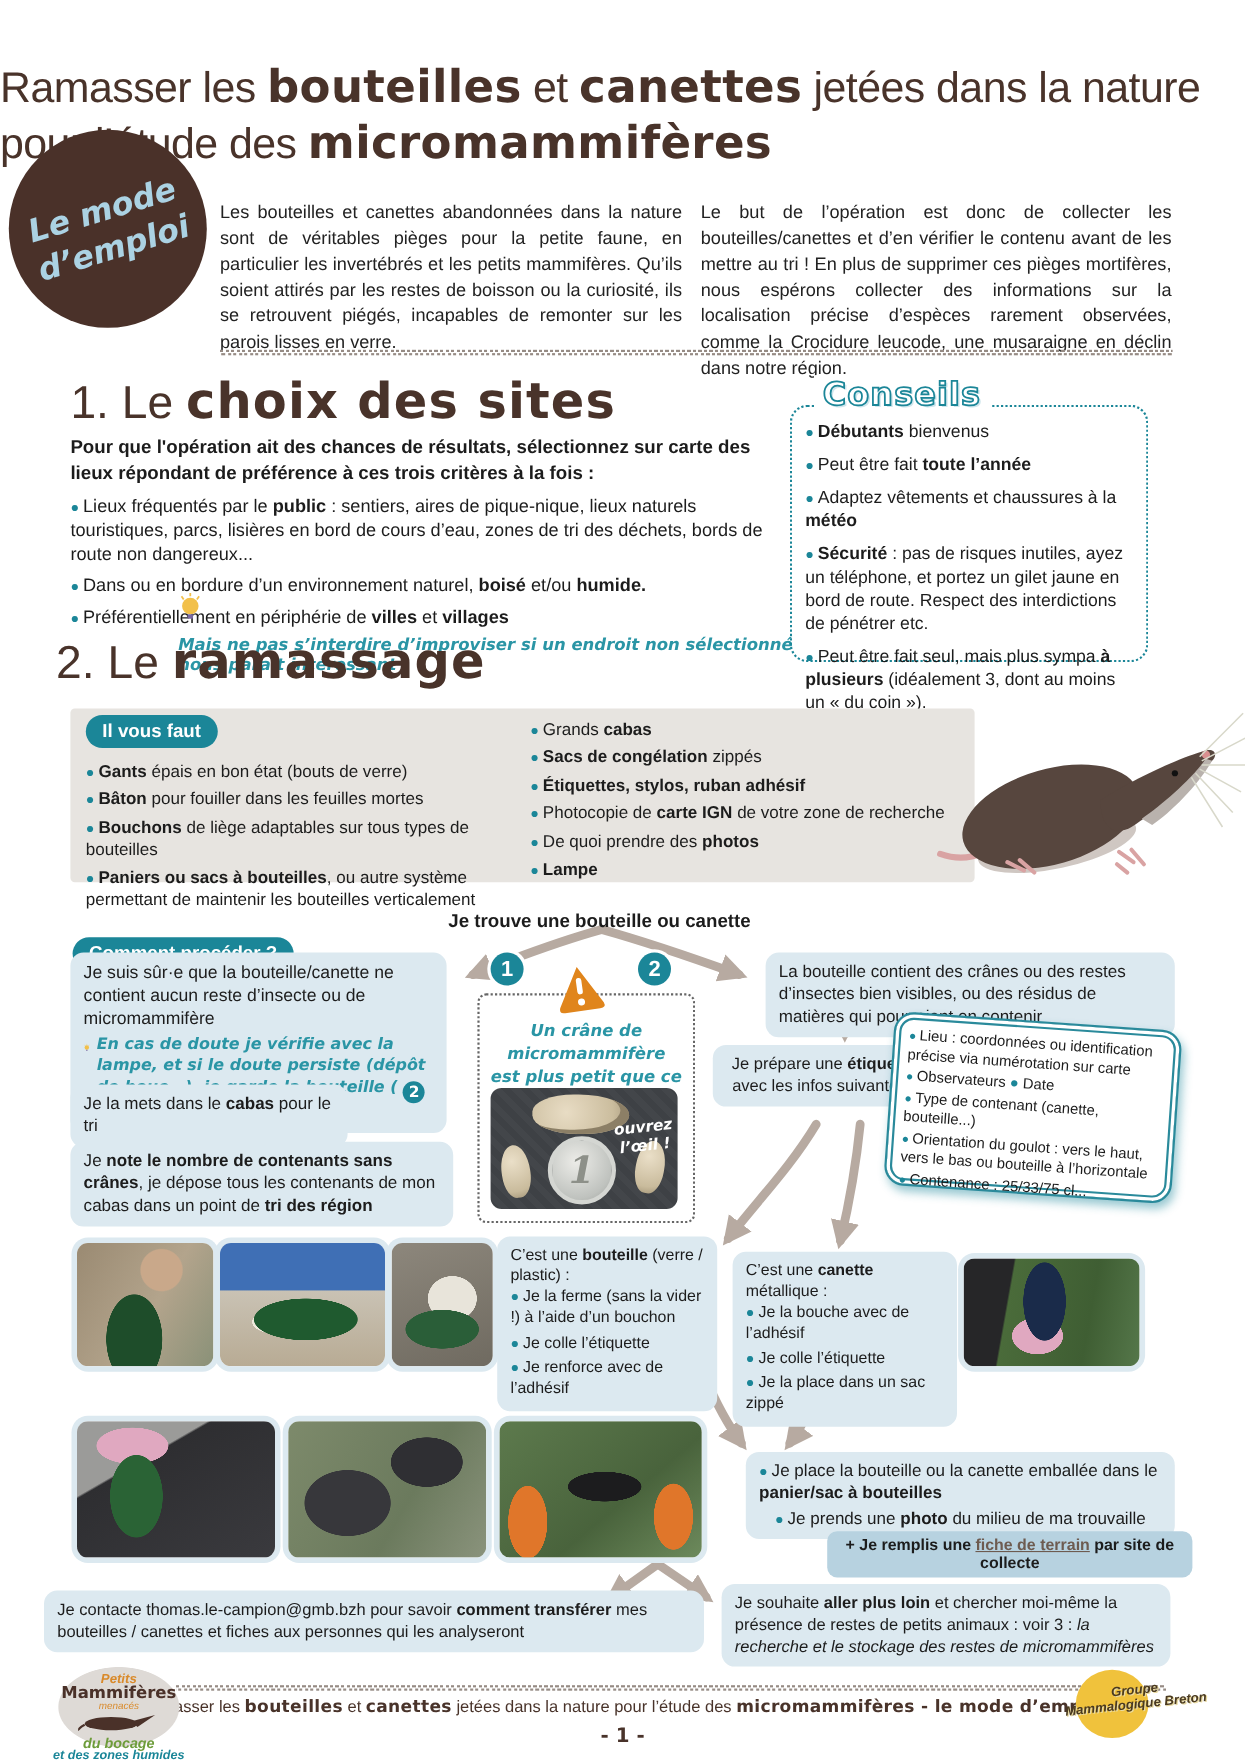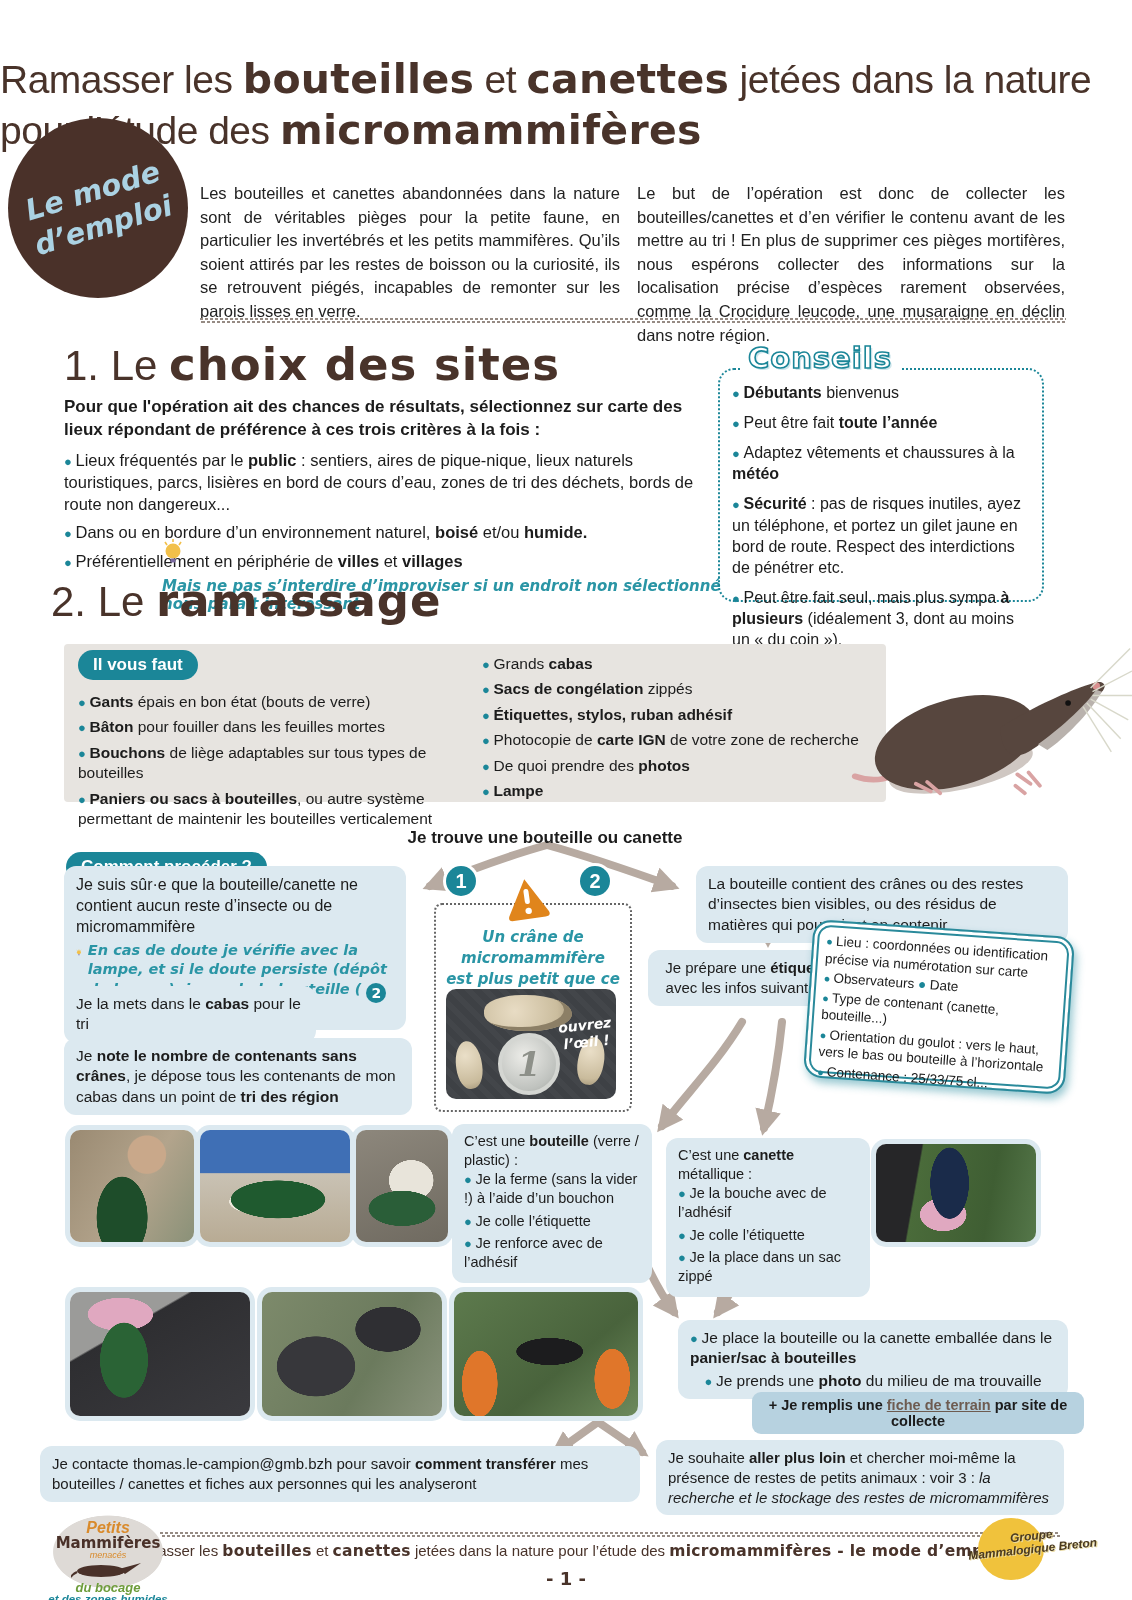--- a/index.html
+++ b/index.html
@@ -75,21 +75,21 @@
         box-shadow:inset -8px -4px 0 #8c7f66;}
   .skull-s{position:absolute;width:26px;height:48px;border-radius:50% 50% 45% 45%;
         background:radial-gradient(circle at 40% 30%,#eadfc8,#c9bb9c 75%,#a39578);}
   
   .footline{width:1132px;text-align:center;font-size:15px;color:#49332a;}
   .footline .disp{font-size:15.5px;}
   .pagenum{width:1132px;text-align:center;font-family:"DejaVu Sans",sans-serif;font-weight:800;
            font-size:18px;color:#49332a;}
   .logoL{left:38px;top:1514px;width:140px;height:84px;background:radial-gradient(ellipse at 50% 45%,#dedad6 55%,transparent 56%);
          text-align:center;line-height:1;}
-  .logoL .t1{color:#d98a2b;font-style:italic;font-weight:700;font-size:16px;}
+  .logoL .t1{color:#d98a2b;font-style:italic;font-weight:700;font-size:12px;}
   .logoL .t2{color:#4a3129;font-family:"DejaVu Sans",sans-serif;font-weight:800;font-size:15px;}
   .logoL .t3{color:#d98a2b;font-style:italic;font-size:9px;}
   .logoL .t4{color:#6d9c3a;font-style:italic;font-weight:700;font-size:13px;}
   .logoL .t5{color:#1b8698;font-style:italic;font-weight:700;font-size:11.5px;}
   .logoR{left:958px;top:1516px;width:140px;height:70px;}
   .logoR .sun{position:absolute;left:20px;top:2px;width:66px;height:62px;border-radius:50%;background:#f0c23c;}
   .logoR .txt{position:absolute;left:8px;top:14px;width:132px;color:#4a3a20;font-style:italic;font-weight:700;
          font-size:12px;line-height:1.05;transform:rotate(-6deg);text-align:center;
          text-shadow:1px 1px 0 #e8d9a0;}
 </style>

